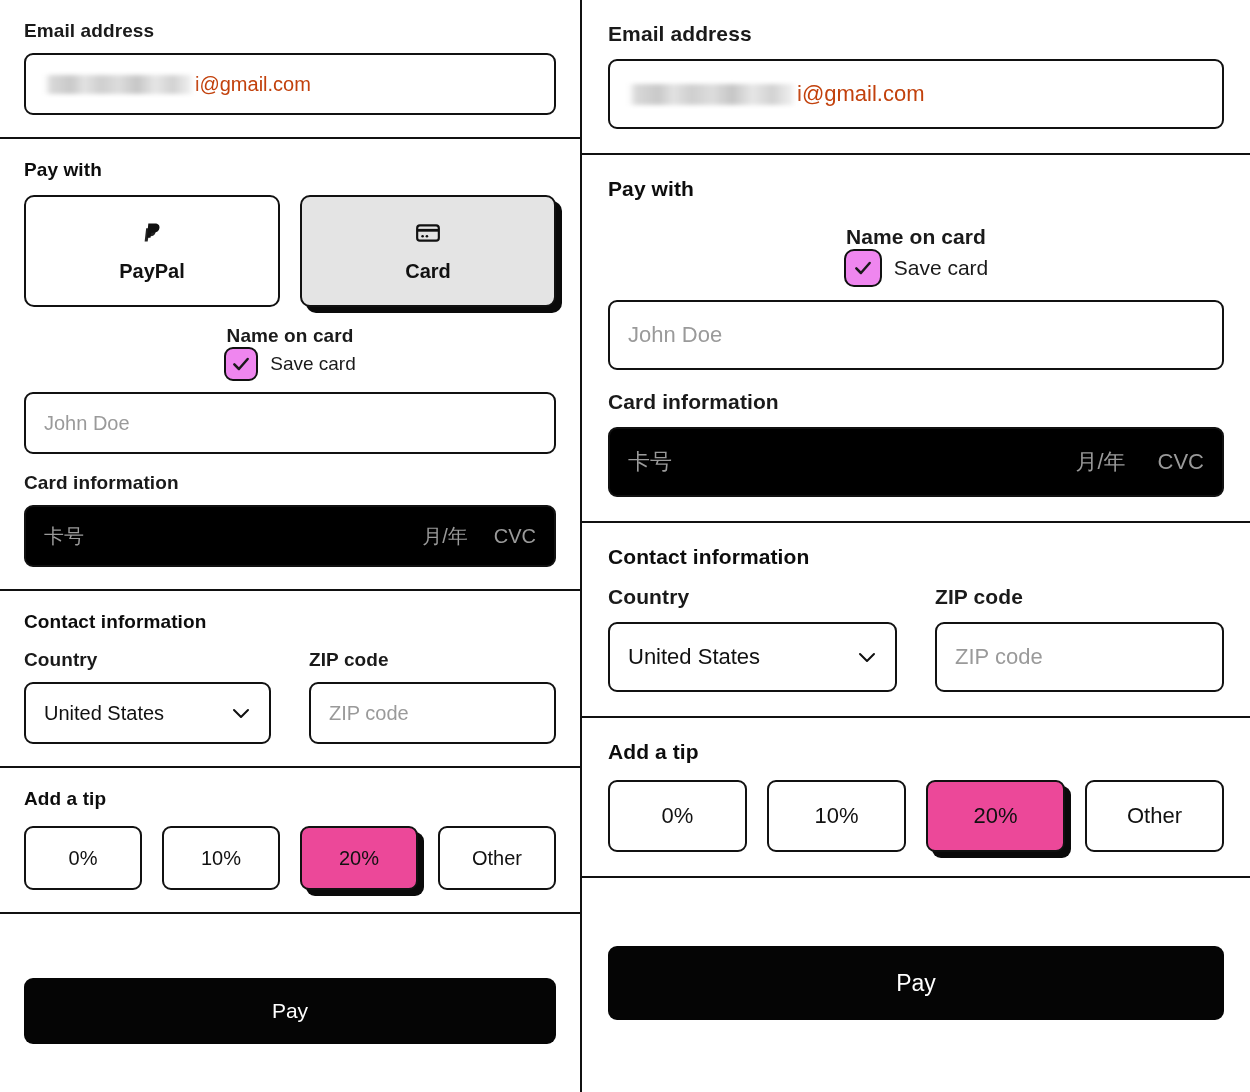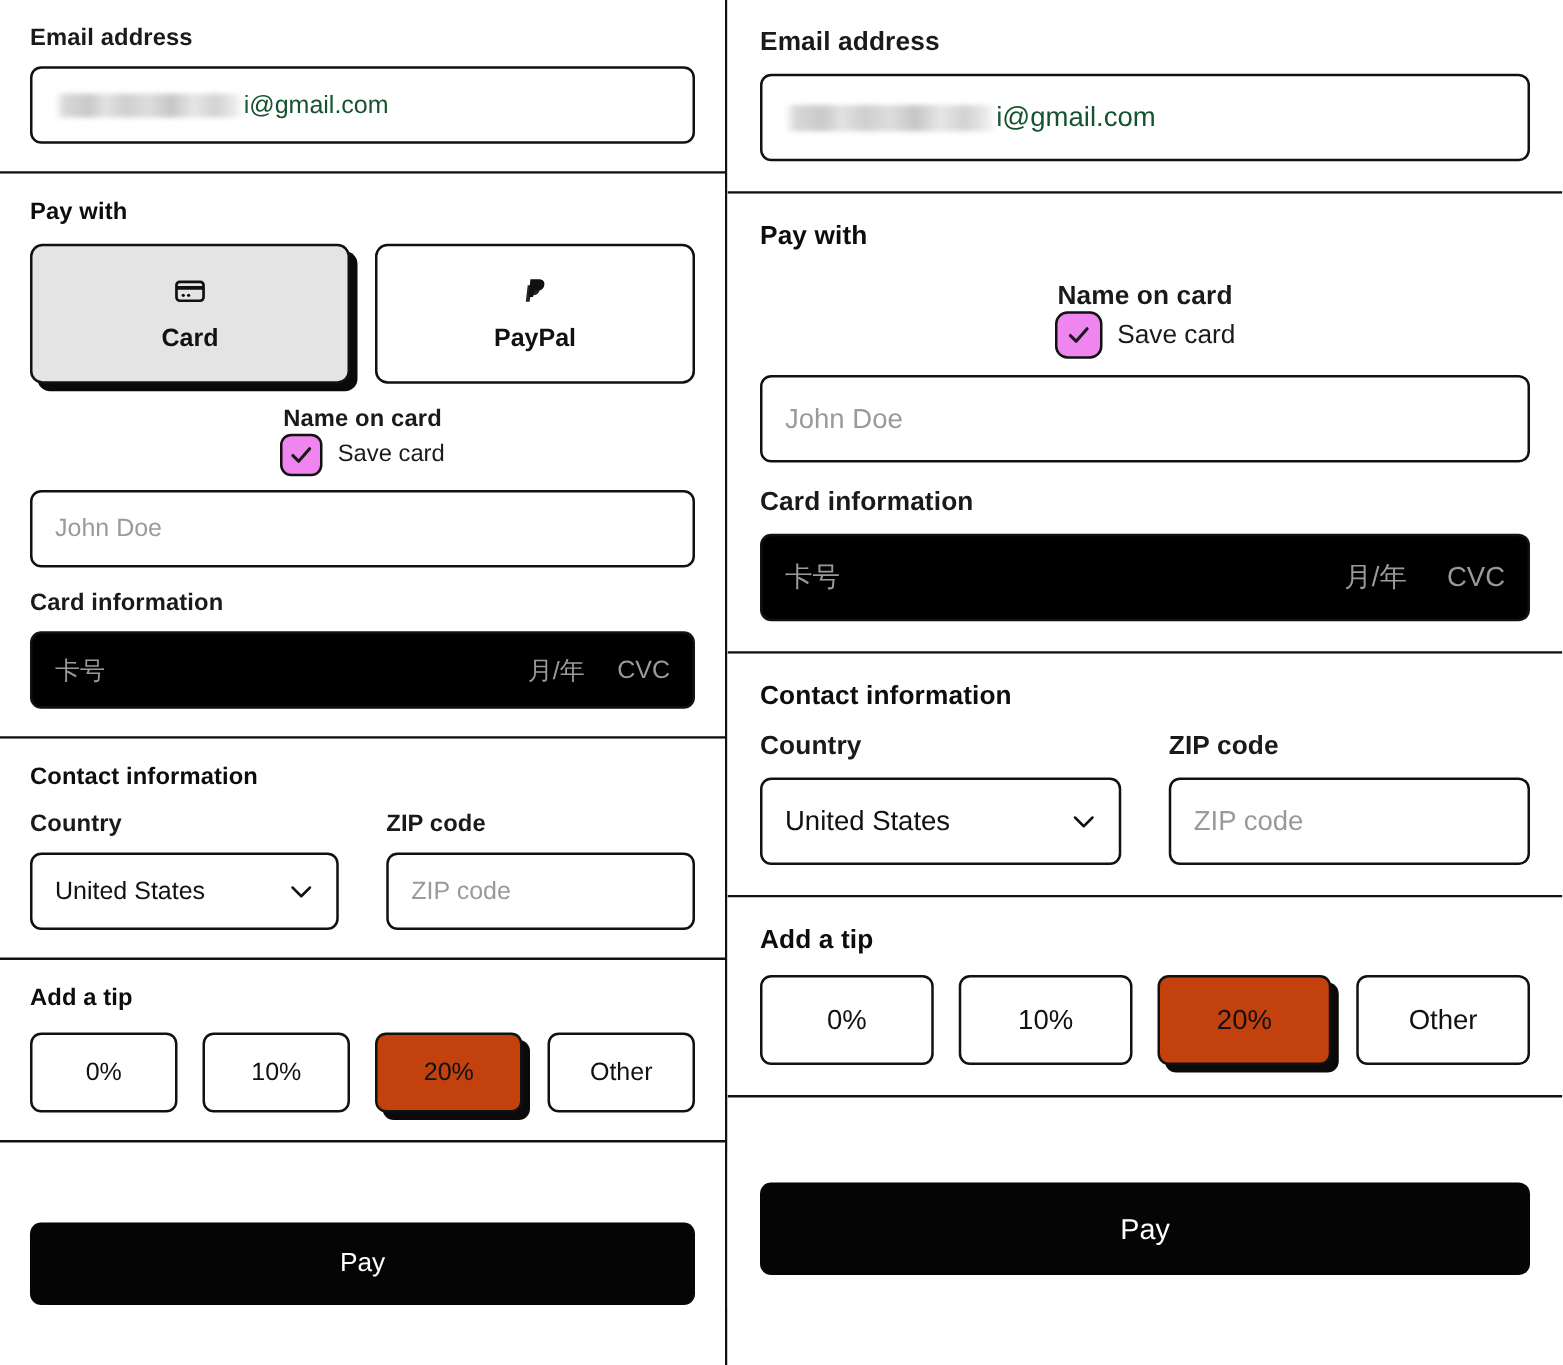--- a/index.html
+++ b/index.html
@@ -68,21 +68,21 @@
     background: #ffffff;
     display: flex;
     align-items: center;
     padding: 0 18px;
     width: 100%;
   }
   .panel-right .input-box { height: 70px; margin-top: 13px; }
 
   .input-value {
     font-size: 20px;
-    color: #14532d;
+    color: #c2410c;
     white-space: nowrap;
   }
   .panel-right .input-value { font-size: 22px; }
 
   .input-placeholder {
     font-size: 20px;
     color: #9a9a9a;
     white-space: nowrap;
   }
   .panel-right .input-placeholder { font-size: 22px; }
@@ -228,21 +228,21 @@
     display: flex;
     align-items: center;
     justify-content: center;
     font-size: 20px;
     color: #111111;
     cursor: pointer;
     font-family: "Liberation Sans", sans-serif;
   }
   .panel-right .tip-btn { height: 72px; font-size: 22px; }
   .tip-btn.selected {
-    background: #c2410c;
+    background: #ec4899;
     box-shadow: 6px 6px 0 0 #0a0a0a;
     text-align: center;
   }
 
   
   .pay-section { padding: 22px 24px 24px 24px; margin-top: 44px; }
   .panel-right .pay-section { padding: 24px 26px 26px 26px; }
   .pay-btn {
     width: 100%;
     height: 66px;
@@ -276,40 +276,40 @@
       <div class="input-box">
         <span class="blur-redact"></span>
           <span class="input-value">i@gmail.com</span>
       </div>
     </div>
 
     <div class="section">
       <span class="section-title">Pay with</span>
 
       <div class="method-row">
+        <div class="method-tile">
+          <span class="method-icon">
+            <svg viewBox="0 0 24 24">
+              <path d="M8.6 3.2h6.1c2.9 0 4.6 1.6 4.2 4.2-.4 2.7-2.5 4.3-5.4 4.3h-2.1l-.8 4.6H7.3L8.6 3.2z" fill="#111111"></path>
+              <path d="M6.6 7.6h5.2c2.5 0 3.9 1.4 3.5 3.6-.4 2.4-2.2 3.8-4.7 3.8H8.8l-.8 4.8H5.2l1.4-12.2z" fill="#111111" opacity="0.92"></path>
+            </svg>
+          </span>
+          <span class="method-label">PayPal</span>
+        </div>
+
         <div class="method-tile selected">
           <span class="method-icon">
             <svg viewBox="0 0 24 24" fill="none" stroke="#111111" stroke-width="2">
               <rect x="2" y="5" width="20" height="14" rx="2.5" fill="none"></rect>
               <line x1="2" y1="9.5" x2="22" y2="9.5" stroke-width="2.6"></line>
               <circle cx="7" cy="15" r="1.2" fill="#111111" stroke="none"></circle>
               <circle cx="11" cy="15" r="1.2" fill="#111111" stroke="none"></circle>
             </svg>
           </span>
           <span class="method-label">Card</span>
-        </div>
-
-        <div class="method-tile">
-          <span class="method-icon">
-            <svg viewBox="0 0 24 24">
-              <path d="M8.6 3.2h6.1c2.9 0 4.6 1.6 4.2 4.2-.4 2.7-2.5 4.3-5.4 4.3h-2.1l-.8 4.6H7.3L8.6 3.2z" fill="#111111"></path>
-              <path d="M6.6 7.6h5.2c2.5 0 3.9 1.4 3.5 3.6-.4 2.4-2.2 3.8-4.7 3.8H8.8l-.8 4.8H5.2l1.4-12.2z" fill="#111111" opacity="0.92"></path>
-            </svg>
-          </span>
-          <span class="method-label">PayPal</span>
         </div>
       </div>
 
       <div class="mt-sm">
         <div class="name-row">
           <span class="field-label">Name on card</span>
           <div class="save-card">
             <span class="checkbox">
               <svg viewBox="0 0 24 24" fill="none" stroke="#1a1a1a" stroke-width="3" stroke-linecap="round" stroke-linejoin="round">
                 <polyline points="4,12.5 9.5,18 20,6"></polyline>

